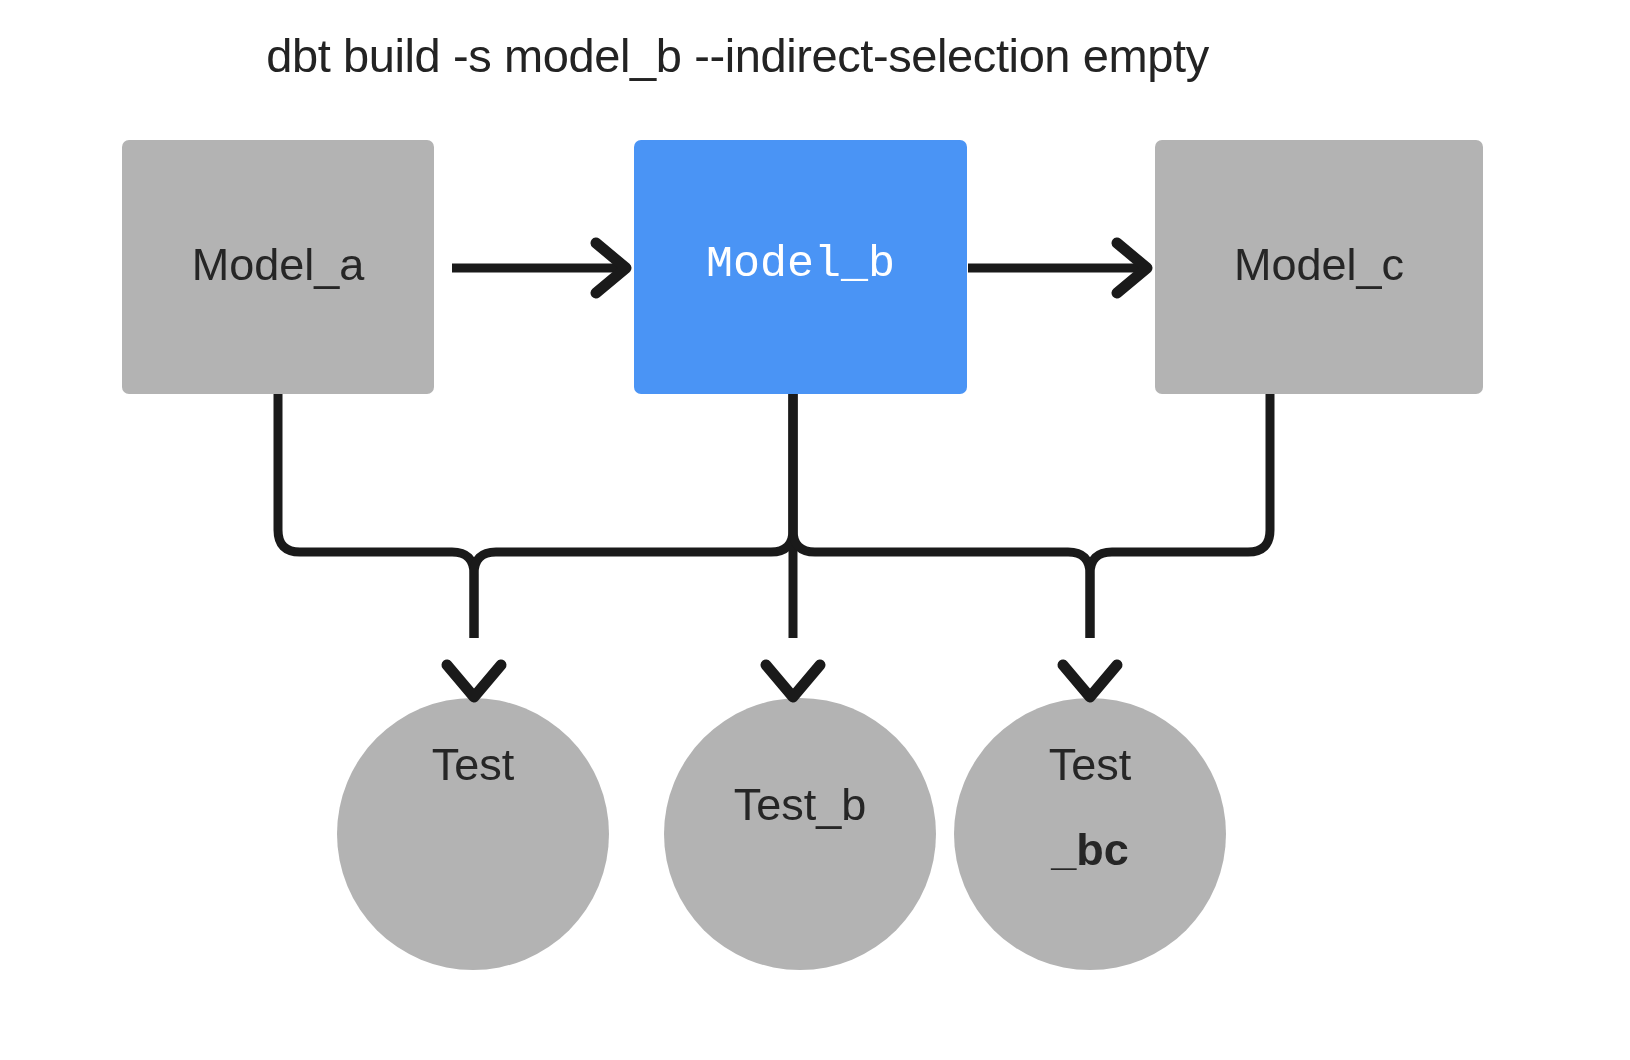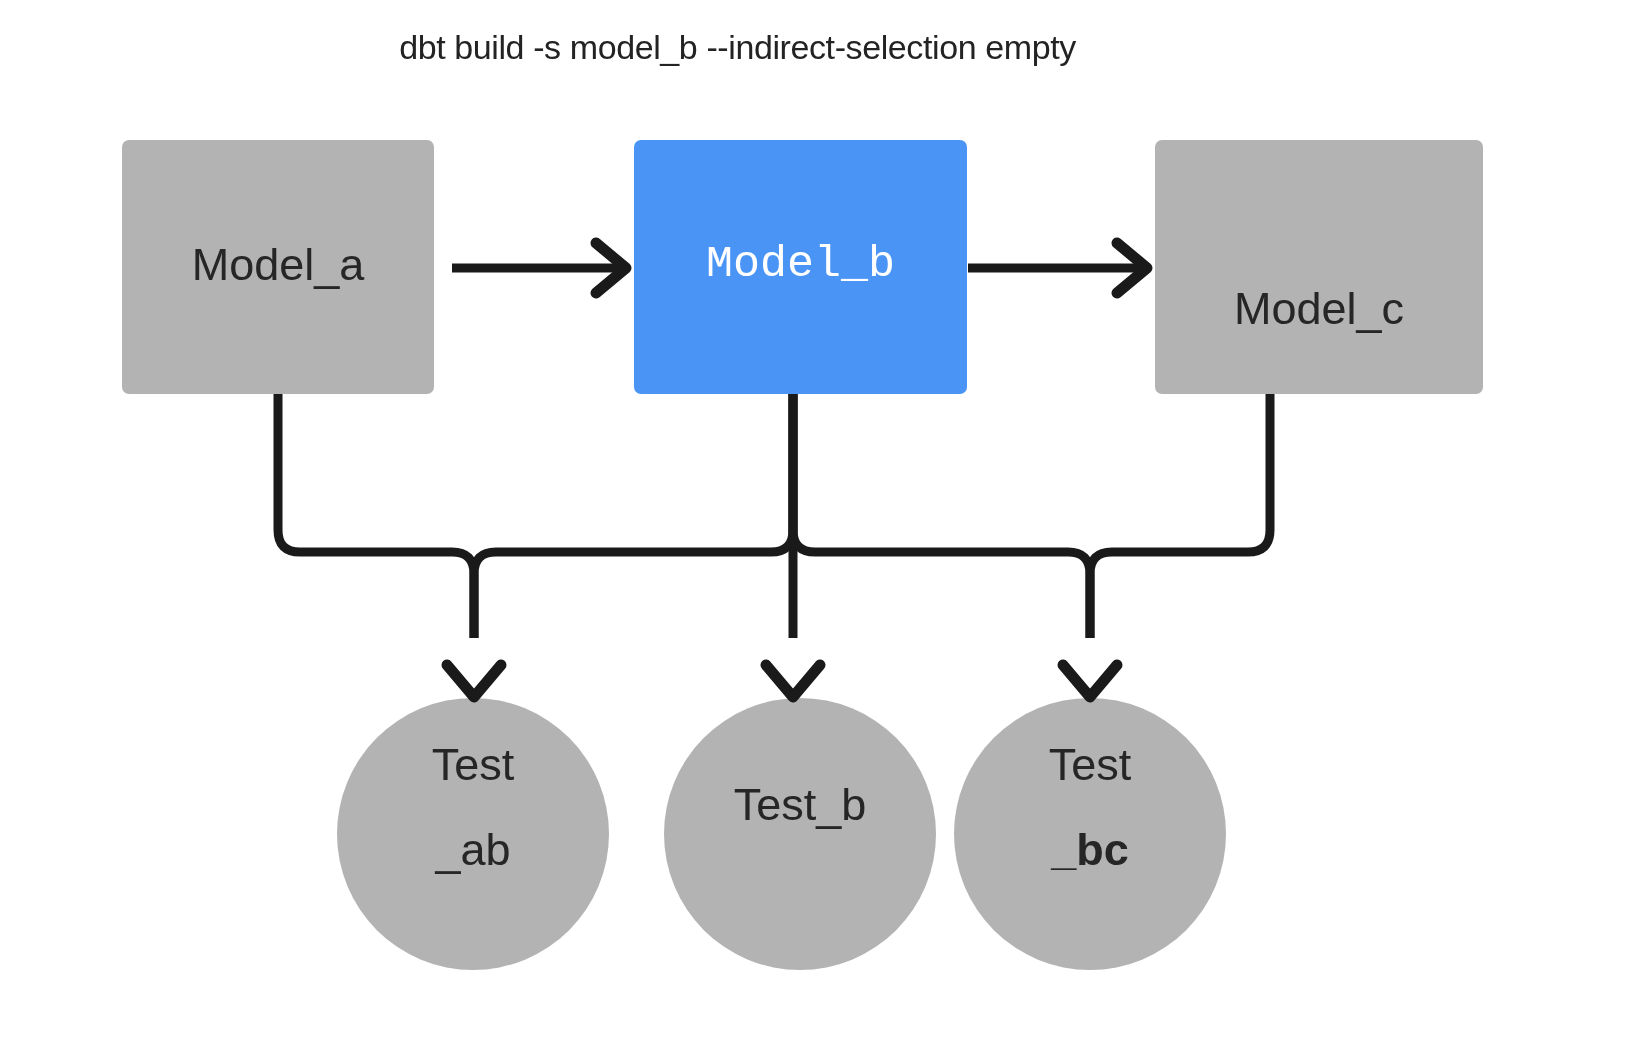--- a/index.html
+++ b/index.html
@@ -36,21 +36,21 @@
     white-space: pre;
     line-height: 1.18;
   }
   .diagram-title {
     position: absolute;
     left: 0;
     top: 28px;
     width: 1475px;
     text-align: center;
     font-family: "Liberation Sans", sans-serif;
-    font-size: 34px;
+    font-size: 47px;
     font-weight: 400;
     color: #232323;
     letter-spacing: -0.4px;
   }
   .model-box-label {
     font-size: 45px;
     font-weight: 400;
   }
   .test-circle-label {
     font-size: 45px;
@@ -96,27 +96,24 @@
       <path d="M 596 243 L 626 268 L 596 293"></path>
       <path d="M 1117 243 L 1147 268 L 1117 293"></path>
       <path d="M 447 665 L 474 697 L 501 665"></path>
       <path d="M 766 665 L 793 697 L 820 665"></path>
       <path d="M 1063 665 L 1090 697 L 1117 665"></path>
     </g>
   </svg>
 
   <div class="node-label model-box-label" id="label-model_a" style="left: 122px; top: 237px; width: 312px; height: 56px; color: rgb(38, 38, 38);">Model_a</div>
   <div class="node-label model-box-label" id="label-model_b" style="left: 634px; top: 237px; width: 333px; height: 56px; color: rgb(255, 255, 255); font-family: Liberation Mono, monospace;">Model_b</div>
-  <div class="node-label model-box-label" id="label-model_c" style="left: 1155px; top: 237px; width: 328px; height: 56px; color: rgb(38, 38, 38); margin-top: 44px;">Model_c</div>
+  <div class="node-label model-box-label" id="label-model_c" style="left: 1155px; top: 237px; width: 328px; height: 56px; color: rgb(38, 38, 38);">Model_c</div>
 
   <div class="node-label test-circle-label" id="label-test_ab" style="left: 337px; top: 737px; width: 272px; height: 56px;">
     <span>Test</span>
-  </div>
-  <div class="node-label test-circle-label" id="label-test_ab2" style="left: 337px; top: 822px; width: 272px; height: 56px;">
-    <span>_ab</span>
   </div>
 
   <div class="node-label test-circle-label" id="label-test_b" style="left: 664px; top: 775px; width: 272px; height: 56px; align-items: flex-end;">
     <span>Test_b</span>
   </div>
 
   <div class="node-label test-circle-label" id="label-test_bc" style="left: 954px; top: 737px; width: 272px; height: 56px;">
     <span>Test</span>
   </div>
   <div class="node-label test-circle-label" id="label-test_bc2" style="left: 954px; top: 822px; width: 272px; height: 56px; font-weight: bold;">

